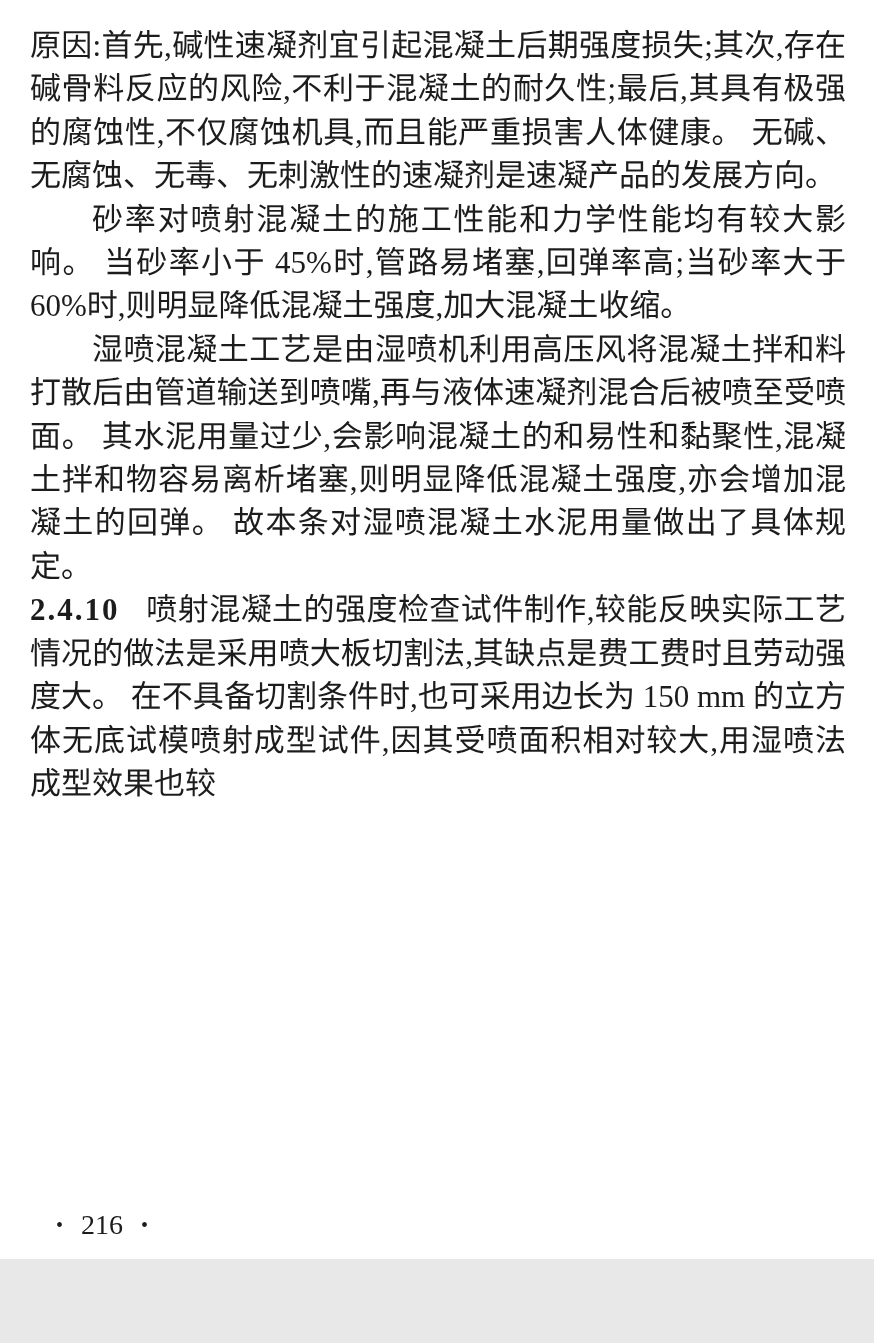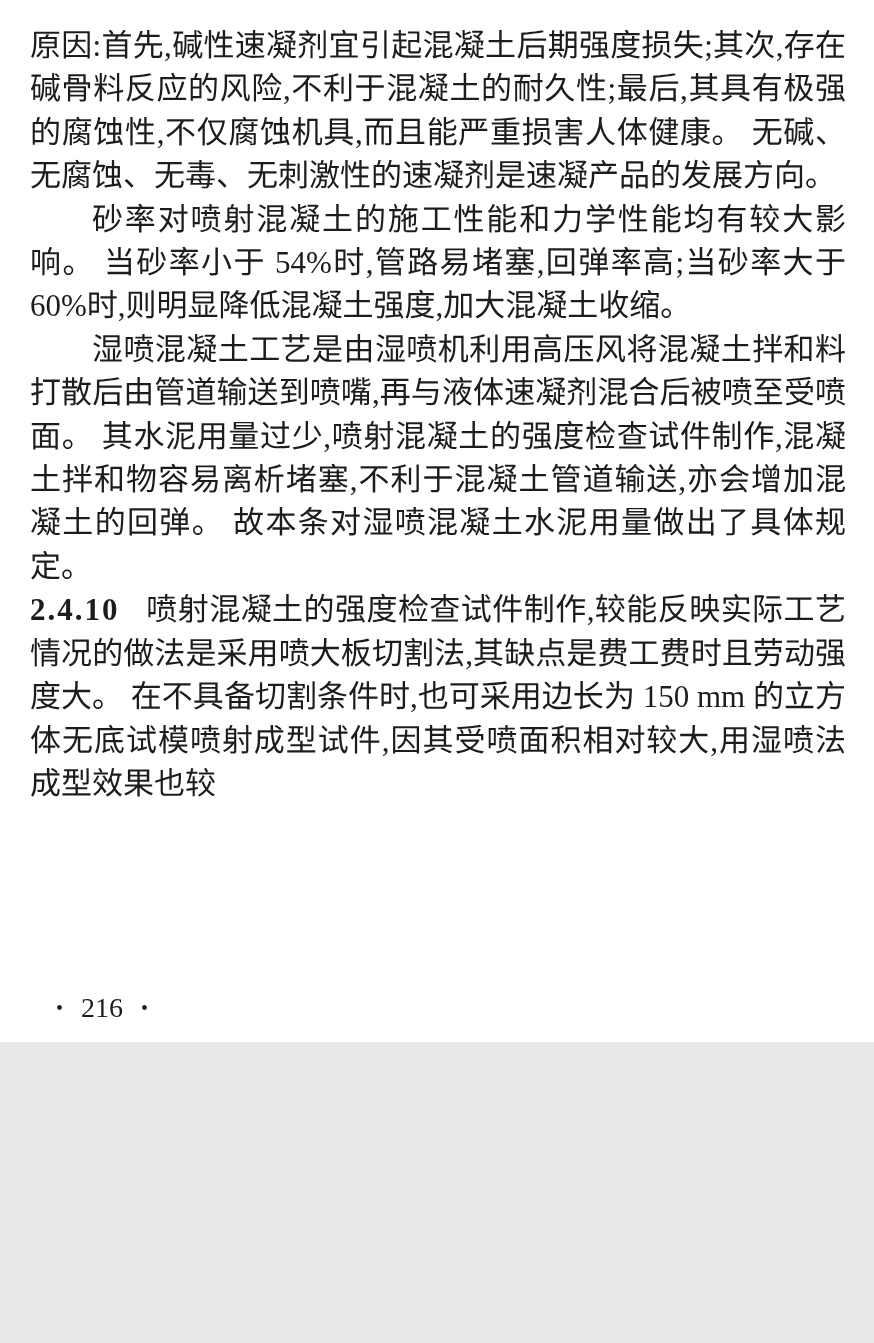--- a/index.html
+++ b/index.html
@@ -3,21 +3,21 @@
 <meta charset="utf-8">
 <style>
   html, body {
     margin: 0;
     padding: 0;
     background: #e8e8e8;
   }
   .page {
     position: relative;
     width: 874px;
-    height: 1042px;
+    height: 1259px;
     margin: 0 auto;
     background: #ffffff;
     color: #1c1c1c;
     box-sizing: border-box;
     padding: 24px 28px 0 30px;
     font-family: "Liberation Serif", "DejaVu Serif", serif;
     font-size: 31px;
     line-height: 43.4px;
     overflow: hidden;
   }
@@ -57,23 +57,23 @@
 </head>
 <body>
 
 <div class="page">
 
   <p class="continuation">原因:首先,碱性速凝剂宜引起混凝土后期强度损失;其次,存在碱骨料反应的风险,不利于混凝土的耐久性;最后,其具有极强的腐蚀性,不仅腐蚀机具,而且能严重损害人体健康。 无碱、无腐蚀、无毒、无刺激性的速凝剂是速凝产品的发展方向。</p>
 
 
 
 
-  <p class="indented">砂率对喷射混凝土的施工性能和力学性能均有较大影响。 当砂率小于 54%时,管路易堵塞,回弹率高;当砂率大于 60%时,则明显降低混凝土强度,加大混凝土收缩。</p>
+  <p class="indented">砂率对喷射混凝土的施工性能和力学性能均有较大影响。 当砂率小于 45%时,管路易堵塞,回弹率高;当砂率大于 60%时,则明显降低混凝土强度,加大混凝土收缩。</p>
 
-  <p class="indented">湿喷混凝土工艺是由湿喷机利用高压风将混凝土拌和料打散后由管道输送到喷嘴,再与液体速凝剂混合后被喷至受喷面。 其水泥用量过少,喷射混凝土的强度检查试件制作,混凝土拌和物容易离析堵塞,不利于混凝土管道输送,亦会增加混凝土的回弹。 故本条对湿喷混凝土水泥用量做出了具体规定。</p>
+  <p class="indented">湿喷混凝土工艺是由湿喷机利用高压风将混凝土拌和料打散后由管道输送到喷嘴,再与液体速凝剂混合后被喷至受喷面。 其水泥用量过少,会影响混凝土的和易性和黏聚性,混凝土拌和物容易离析堵塞,则明显降低混凝土强度,亦会增加混凝土的回弹。 故本条对湿喷混凝土水泥用量做出了具体规定。</p>
 
   <p class="clause"><span class="clause-num">2.4.10</span><span>喷射混凝土的强度检查试件制作,较能反映实际工艺情况的做法是采用喷大板切割法,其缺点是费工费时且劳动强度大。 在不具备切割条件时,也可采用边长为 150 mm 的立方体无底试模喷射成型试件,因其受喷面积相对较大,用湿喷法成型效果也较</span></p>
 
   <div class="footer">
     <span class="dot">•</span>
     <span>216</span>
     <span class="dot">•</span>
   </div>
 
 </div>

